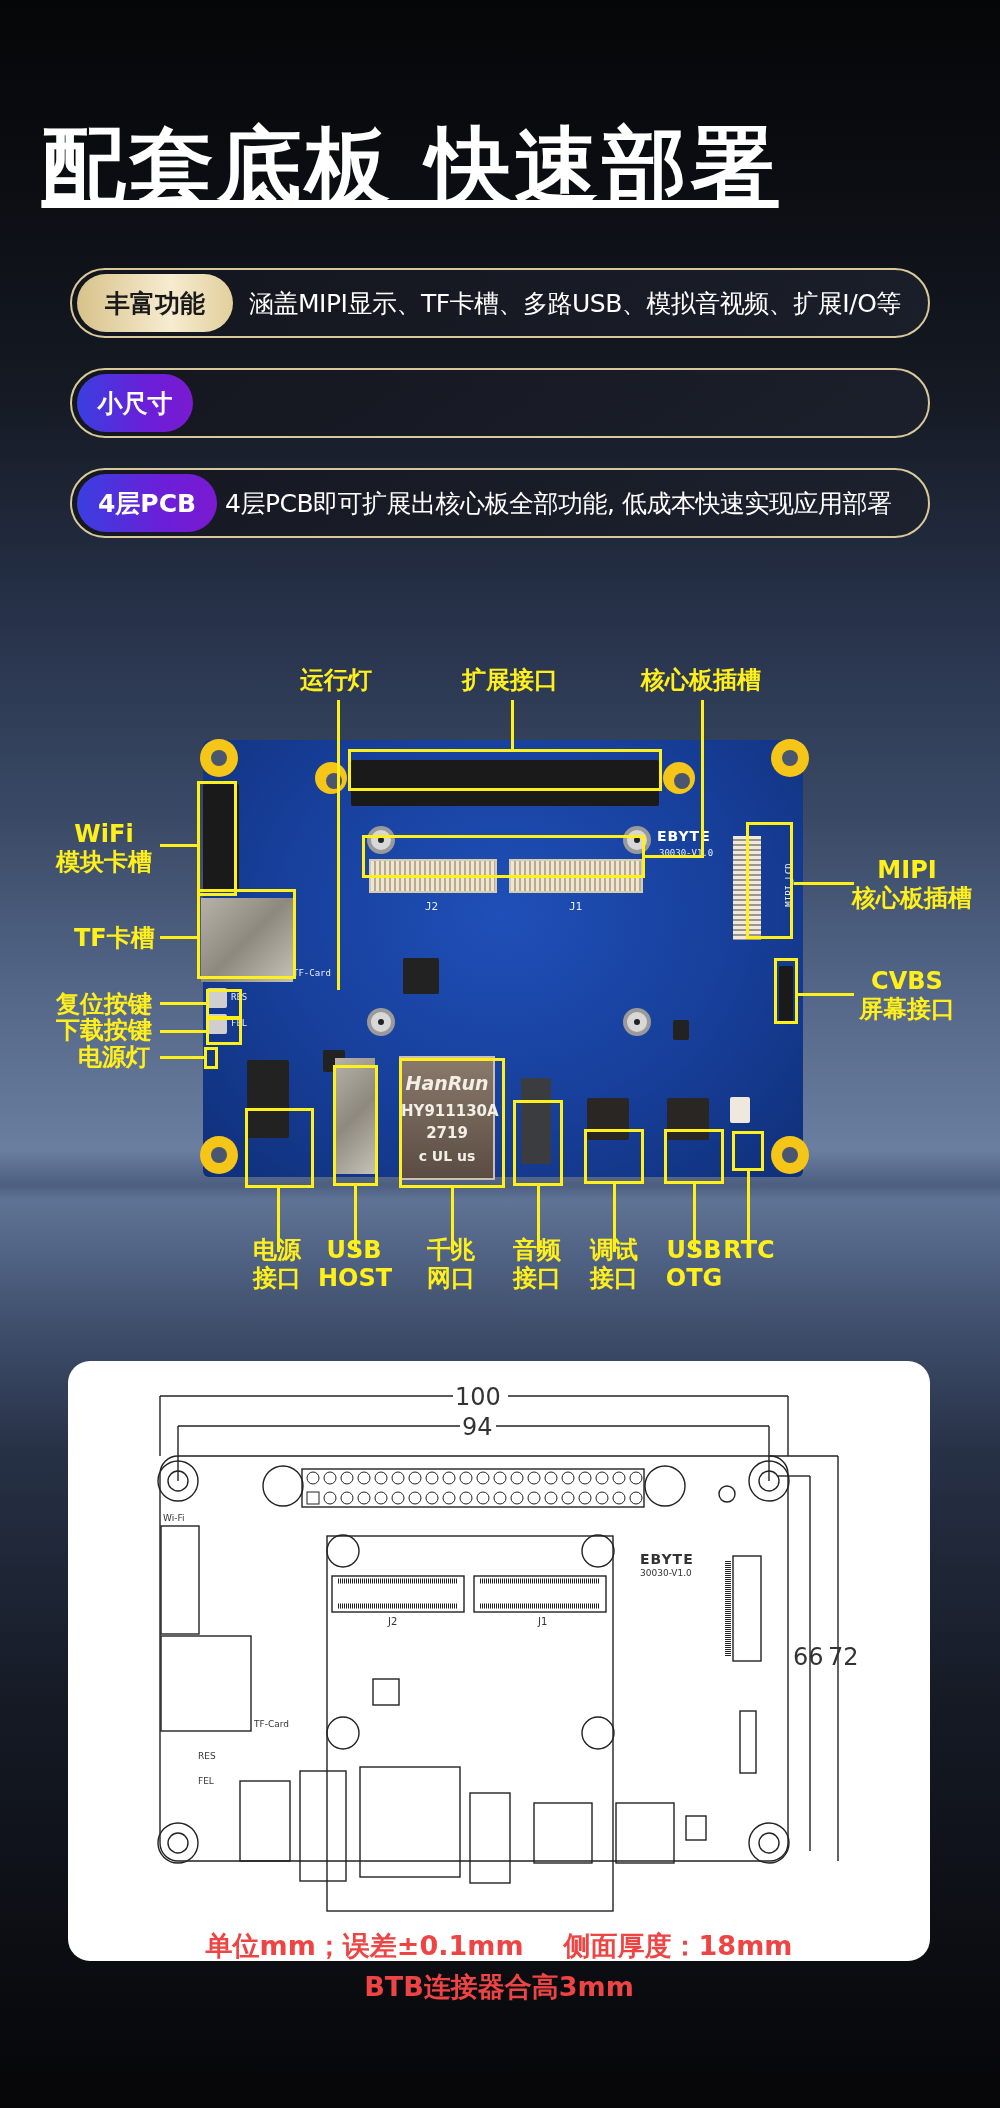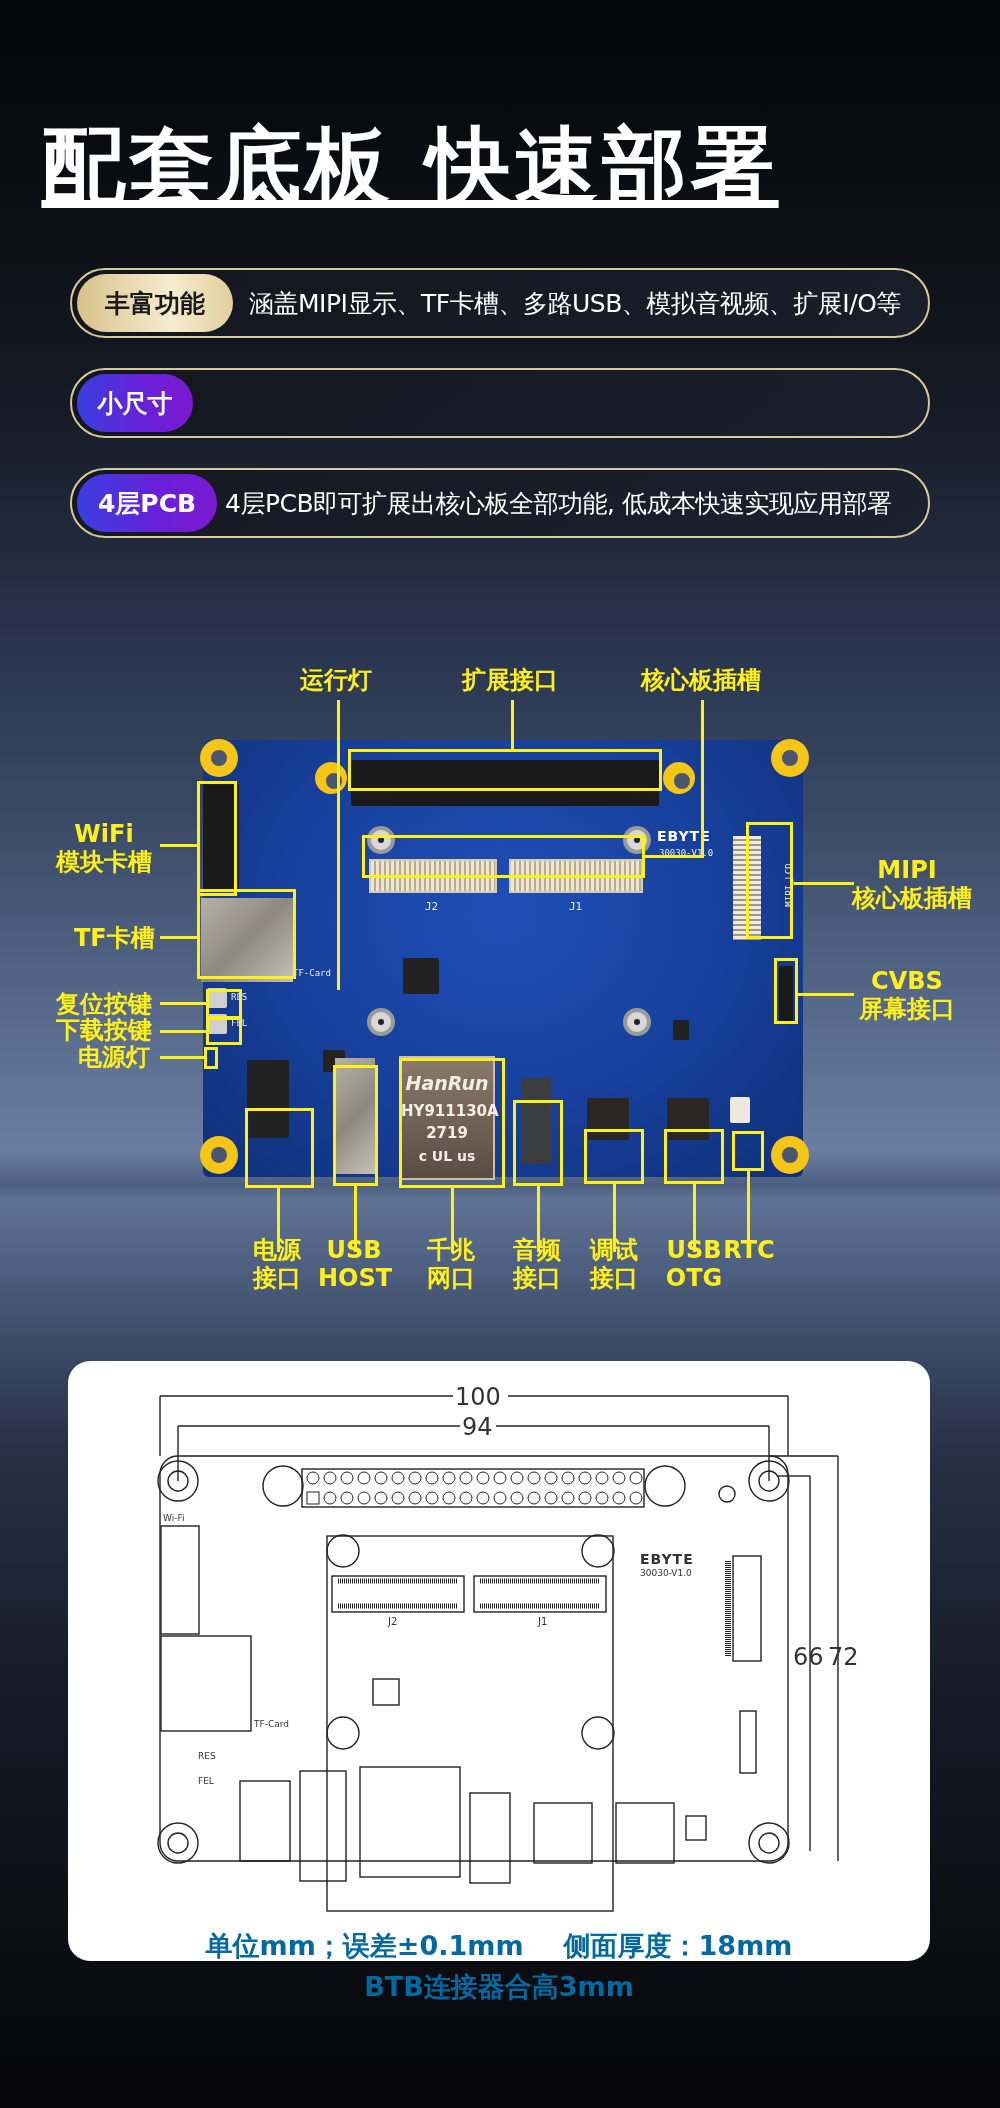--- a/index.html
+++ b/index.html
@@ -71,21 +71,21 @@
   .silk { position: absolute; color: #e8eefc; font-size: 9px; font-family: "DejaVu Sans Mono", monospace; white-space: nowrap; }
   .ebyte { position: absolute; color: #ffffff; font-weight: bold; font-size: 14px; letter-spacing: 1px; }
 
   
   .card {
     position: absolute; left: 68px; top: 1361px; width: 862px; height: 600px;
     background: #ffffff; border-radius: 22px;
   }
   .drawing { position: absolute; left: 0; top: 0; width: 862px; height: 560px; }
   .note1, .note2 {
-    position: absolute; left: 0; width: 862px; text-align: center; color: #0369a1;
+    position: absolute; left: 0; width: 862px; text-align: center; color: #ef4444;
     font-weight: bold; font-size: 27px;
   }
   .note1 { top: 567px; }
   .note2 { top: 608px; }
   .note1 .gap { display: inline-block; width: 40px; }
 </style>
 </head>
 <body>
 
 <div class="page">

